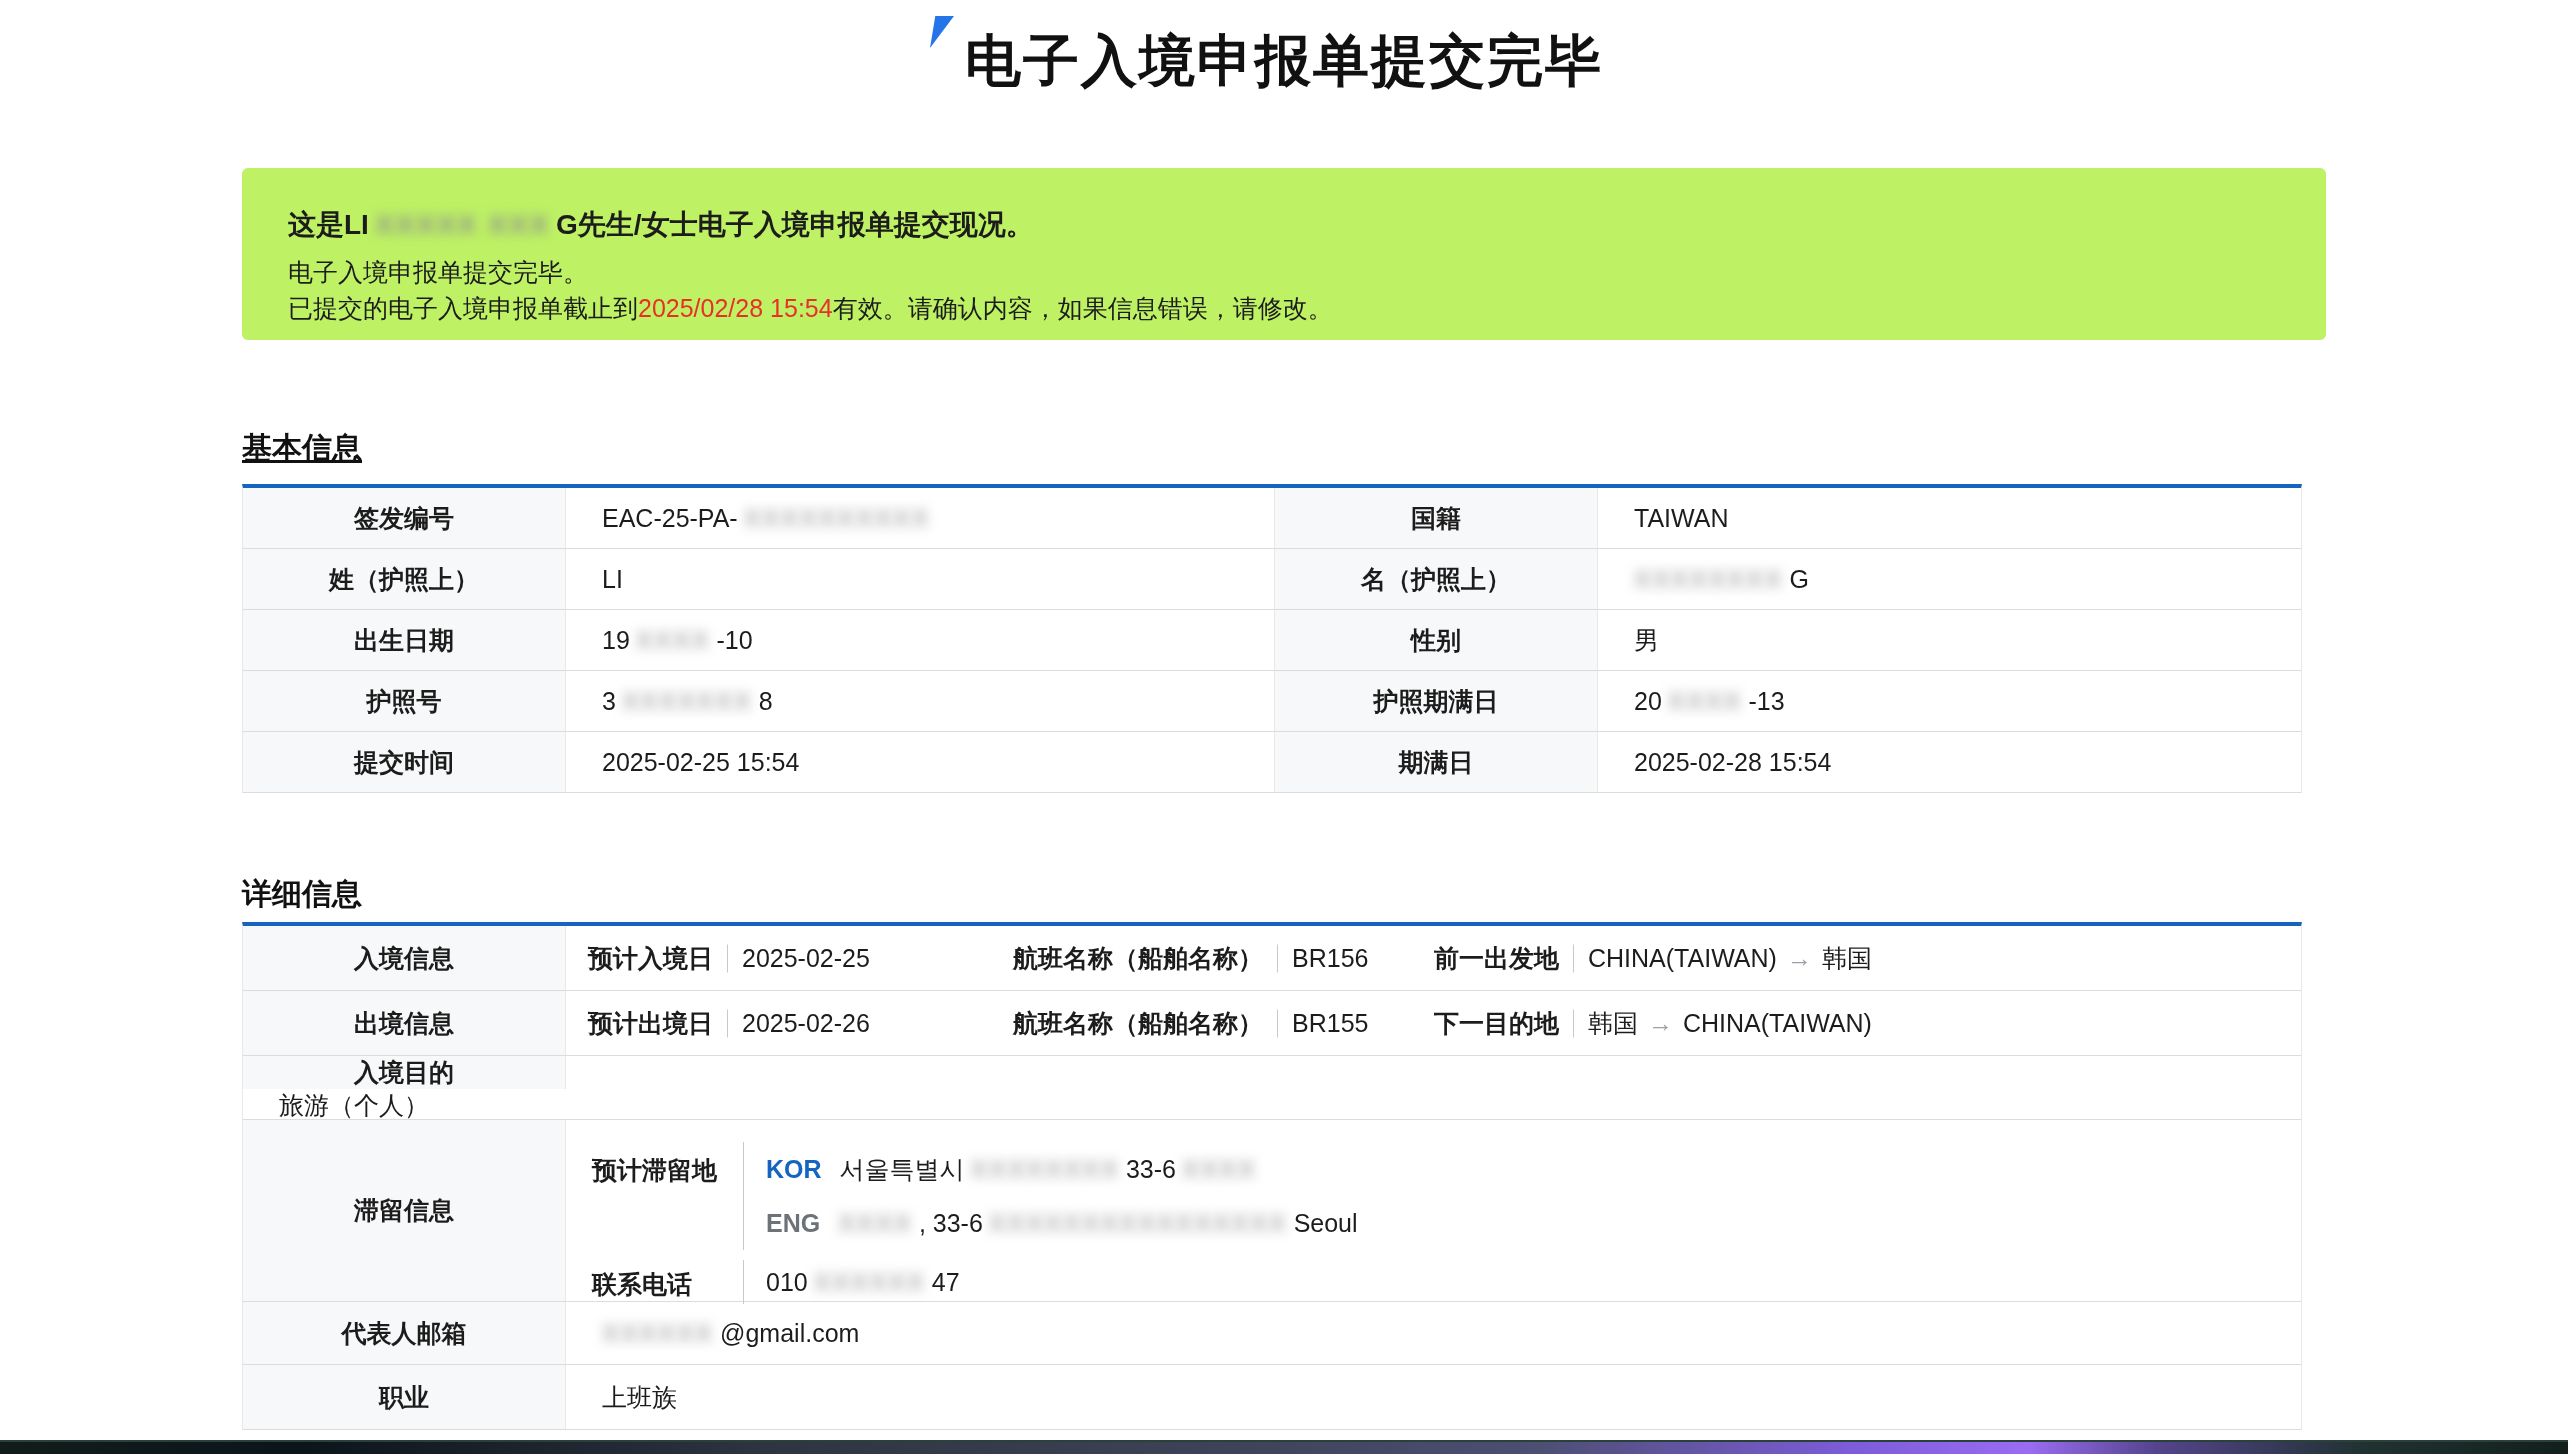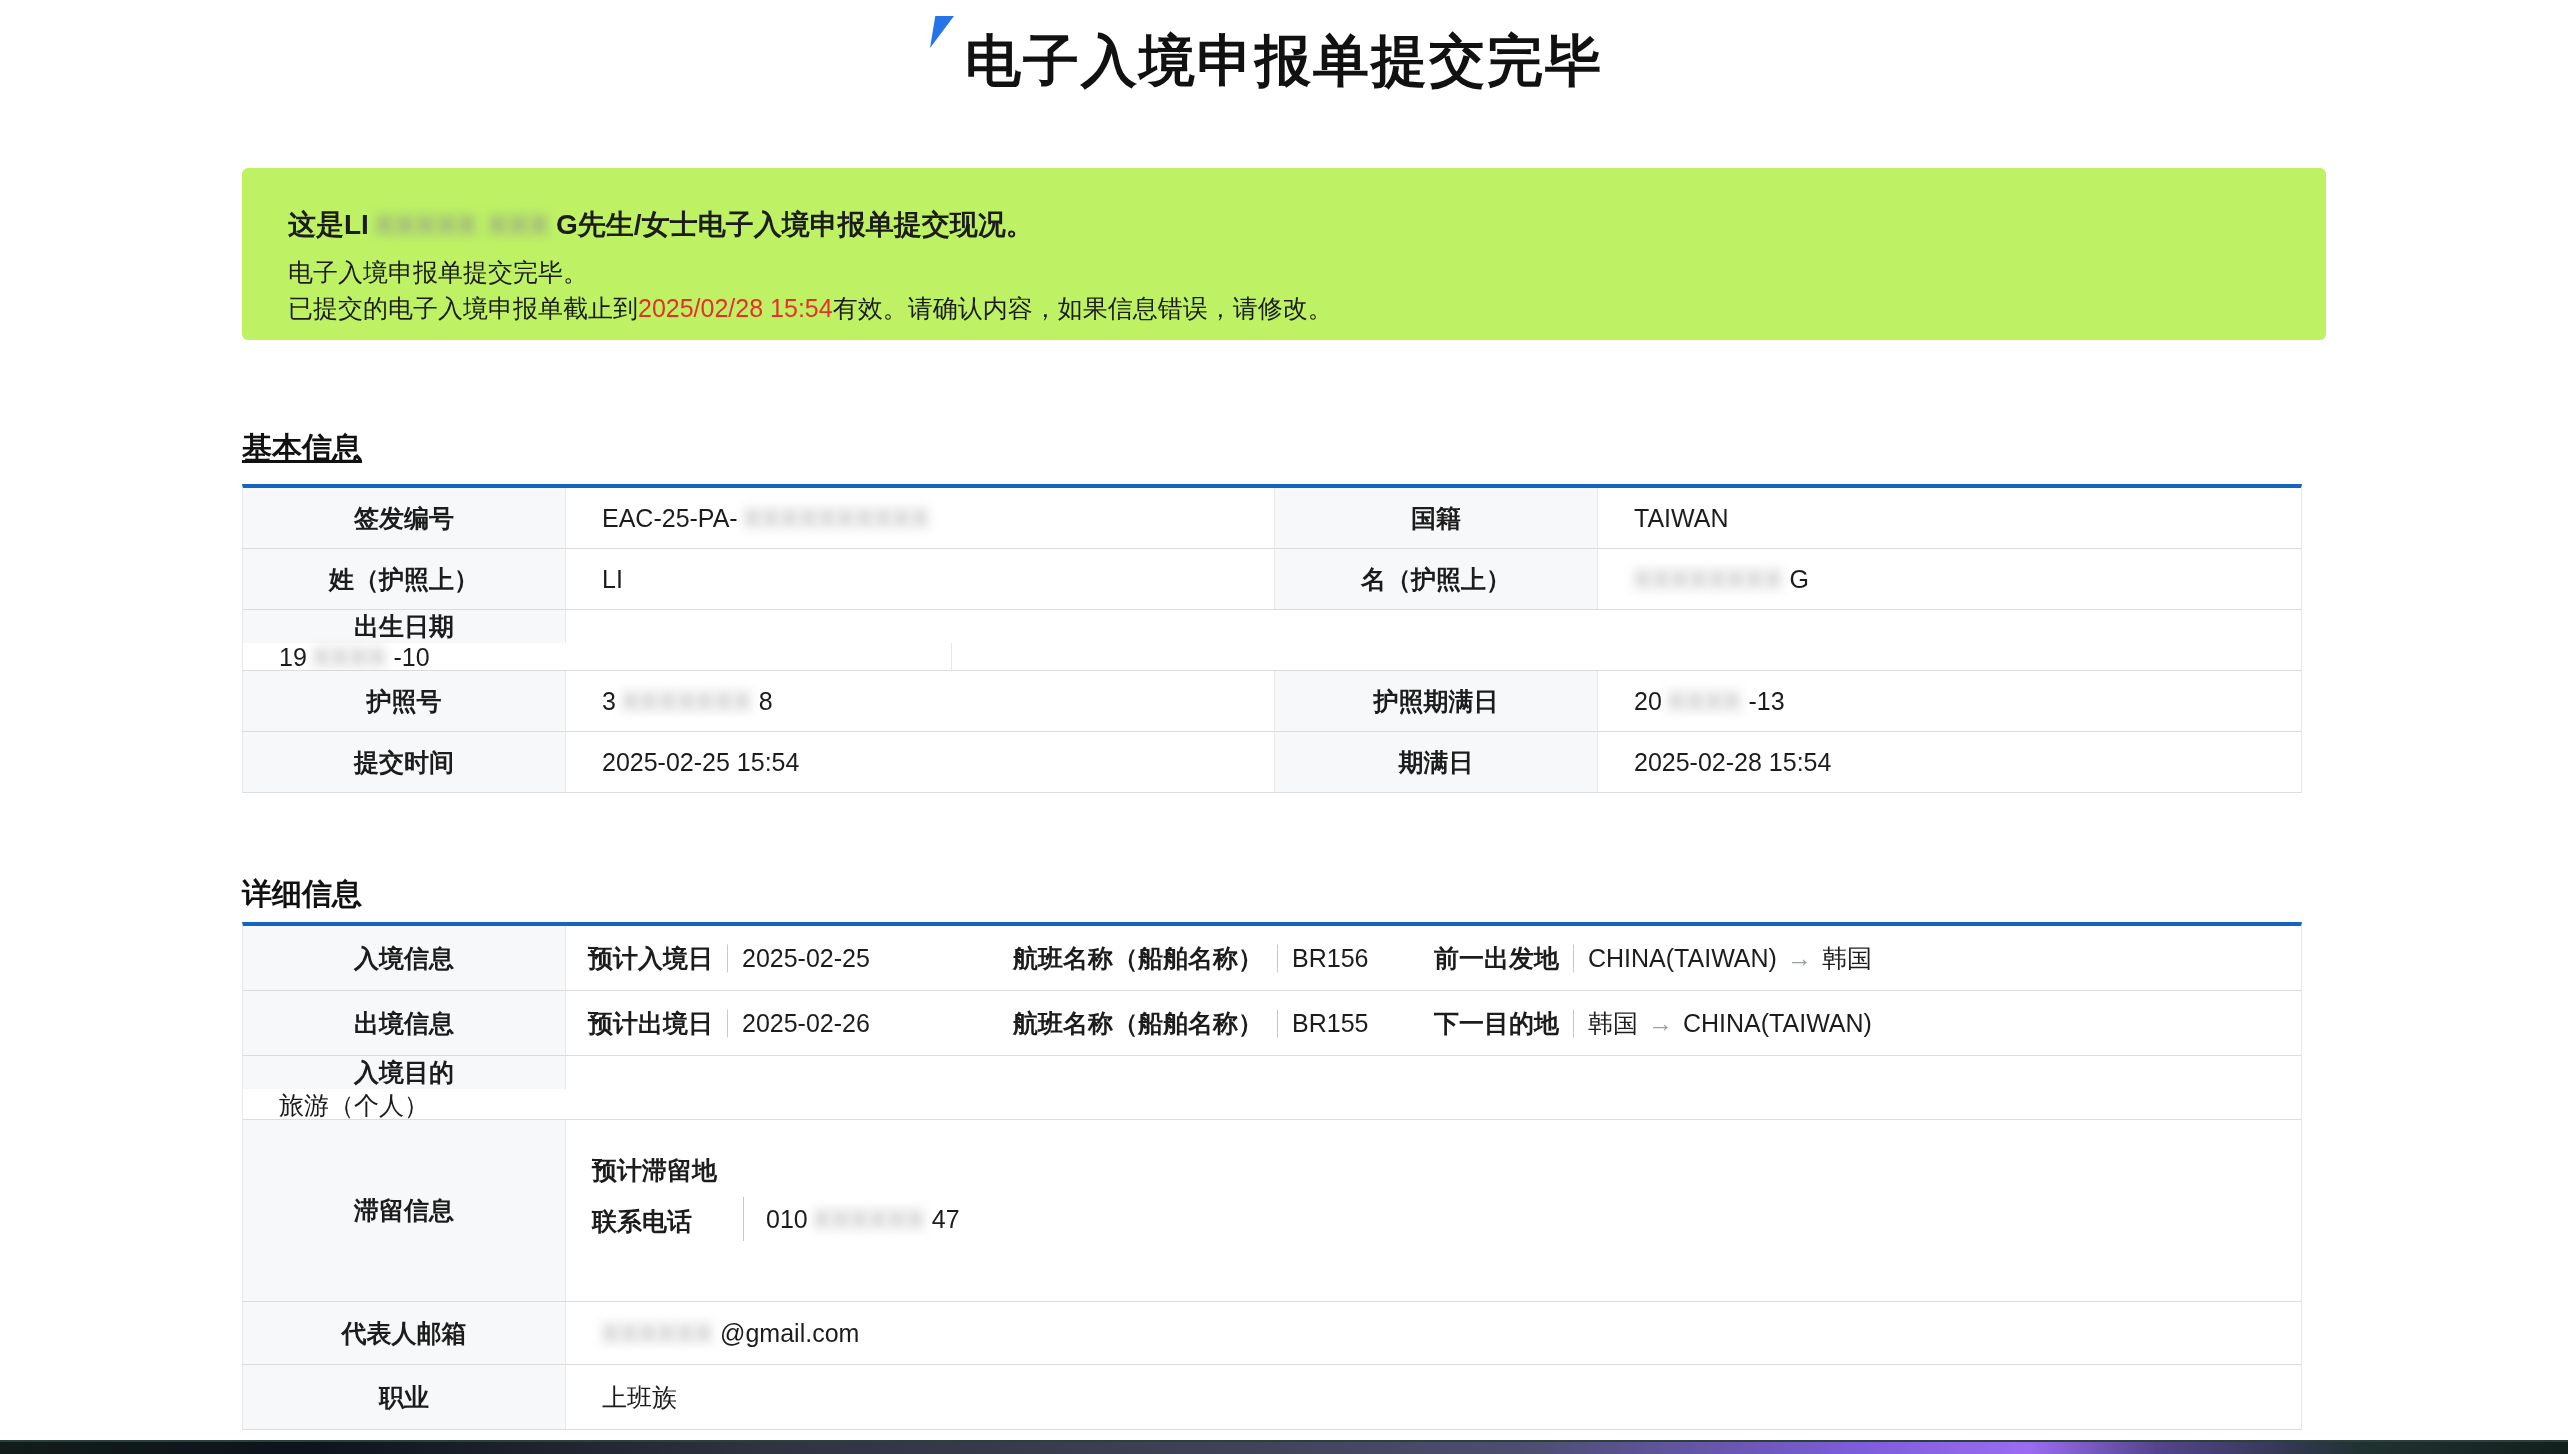--- a/index.html
+++ b/index.html
@@ -101,21 +101,21 @@
     <div class="cell-label">姓（护照上）</div>
     <div class="cell-value v1">
         <span>LI</span>
       </div>
     <div class="cell-label">名（护照上）</div>
     <div class="cell-value">
         <span class="redacted" style="margin-left:0;">XXXXXXXX</span>
         <span>G</span>
       </div>
   </div>
-  <div class="row" style="height:60px;flex-direction:column;">
+  <div class="row" style="height:60px;">
     <div class="cell-label">出生日期</div>
     <div class="cell-value v1">
         <span>19</span>
         <span class="redacted">XXXX</span>
         <span>-10</span>
       </div>
     <div class="cell-label">性别</div>
     <div class="cell-value">
         <span>男</span>
       </div>
@@ -170,20 +170,36 @@
   <div class="row" style="height:63px;flex-direction:column;">
     <div class="cell-label">入境目的</div>
     <div class="cell-value">旅游（个人）</div>
   </div>
 
   <div class="row" style="height:181px;">
     <div class="cell-label">滞留信息</div>
     <div class="stay-wrap">
       <div class="stay-grp">
         <div class="stay-lbl">预计滞留地</div>
+        <div class="stay-content">
+          <div class="stay-line">
+            <span class="tag-kor">KOR</span>
+              <span>서울특별시</span>
+              <span class="redacted">XXXXXXXX</span>
+              <span>33-6</span>
+              <span class="redacted">XXXX</span>
+          </div>
+          <div class="stay-line">
+            <span class="tag-eng">ENG</span>
+              <span class="redacted" style="margin-left:0;">XXXX</span>
+              <span>, 33-6</span>
+              <span class="redacted">XXXXXXXXXXXXXXXX</span>
+              <span>Seoul</span>
+          </div>
+        </div>
       </div>
       <div class="stay-grp phone">
         <div class="stay-lbl" style="padding-top:8px;">联系电话</div>
         <div class="stay-content">
           <div class="stay-line single">
             <span>010</span>
               <span class="redacted">XXXXXX</span>
               <span>47</span>
           </div>
         </div>

